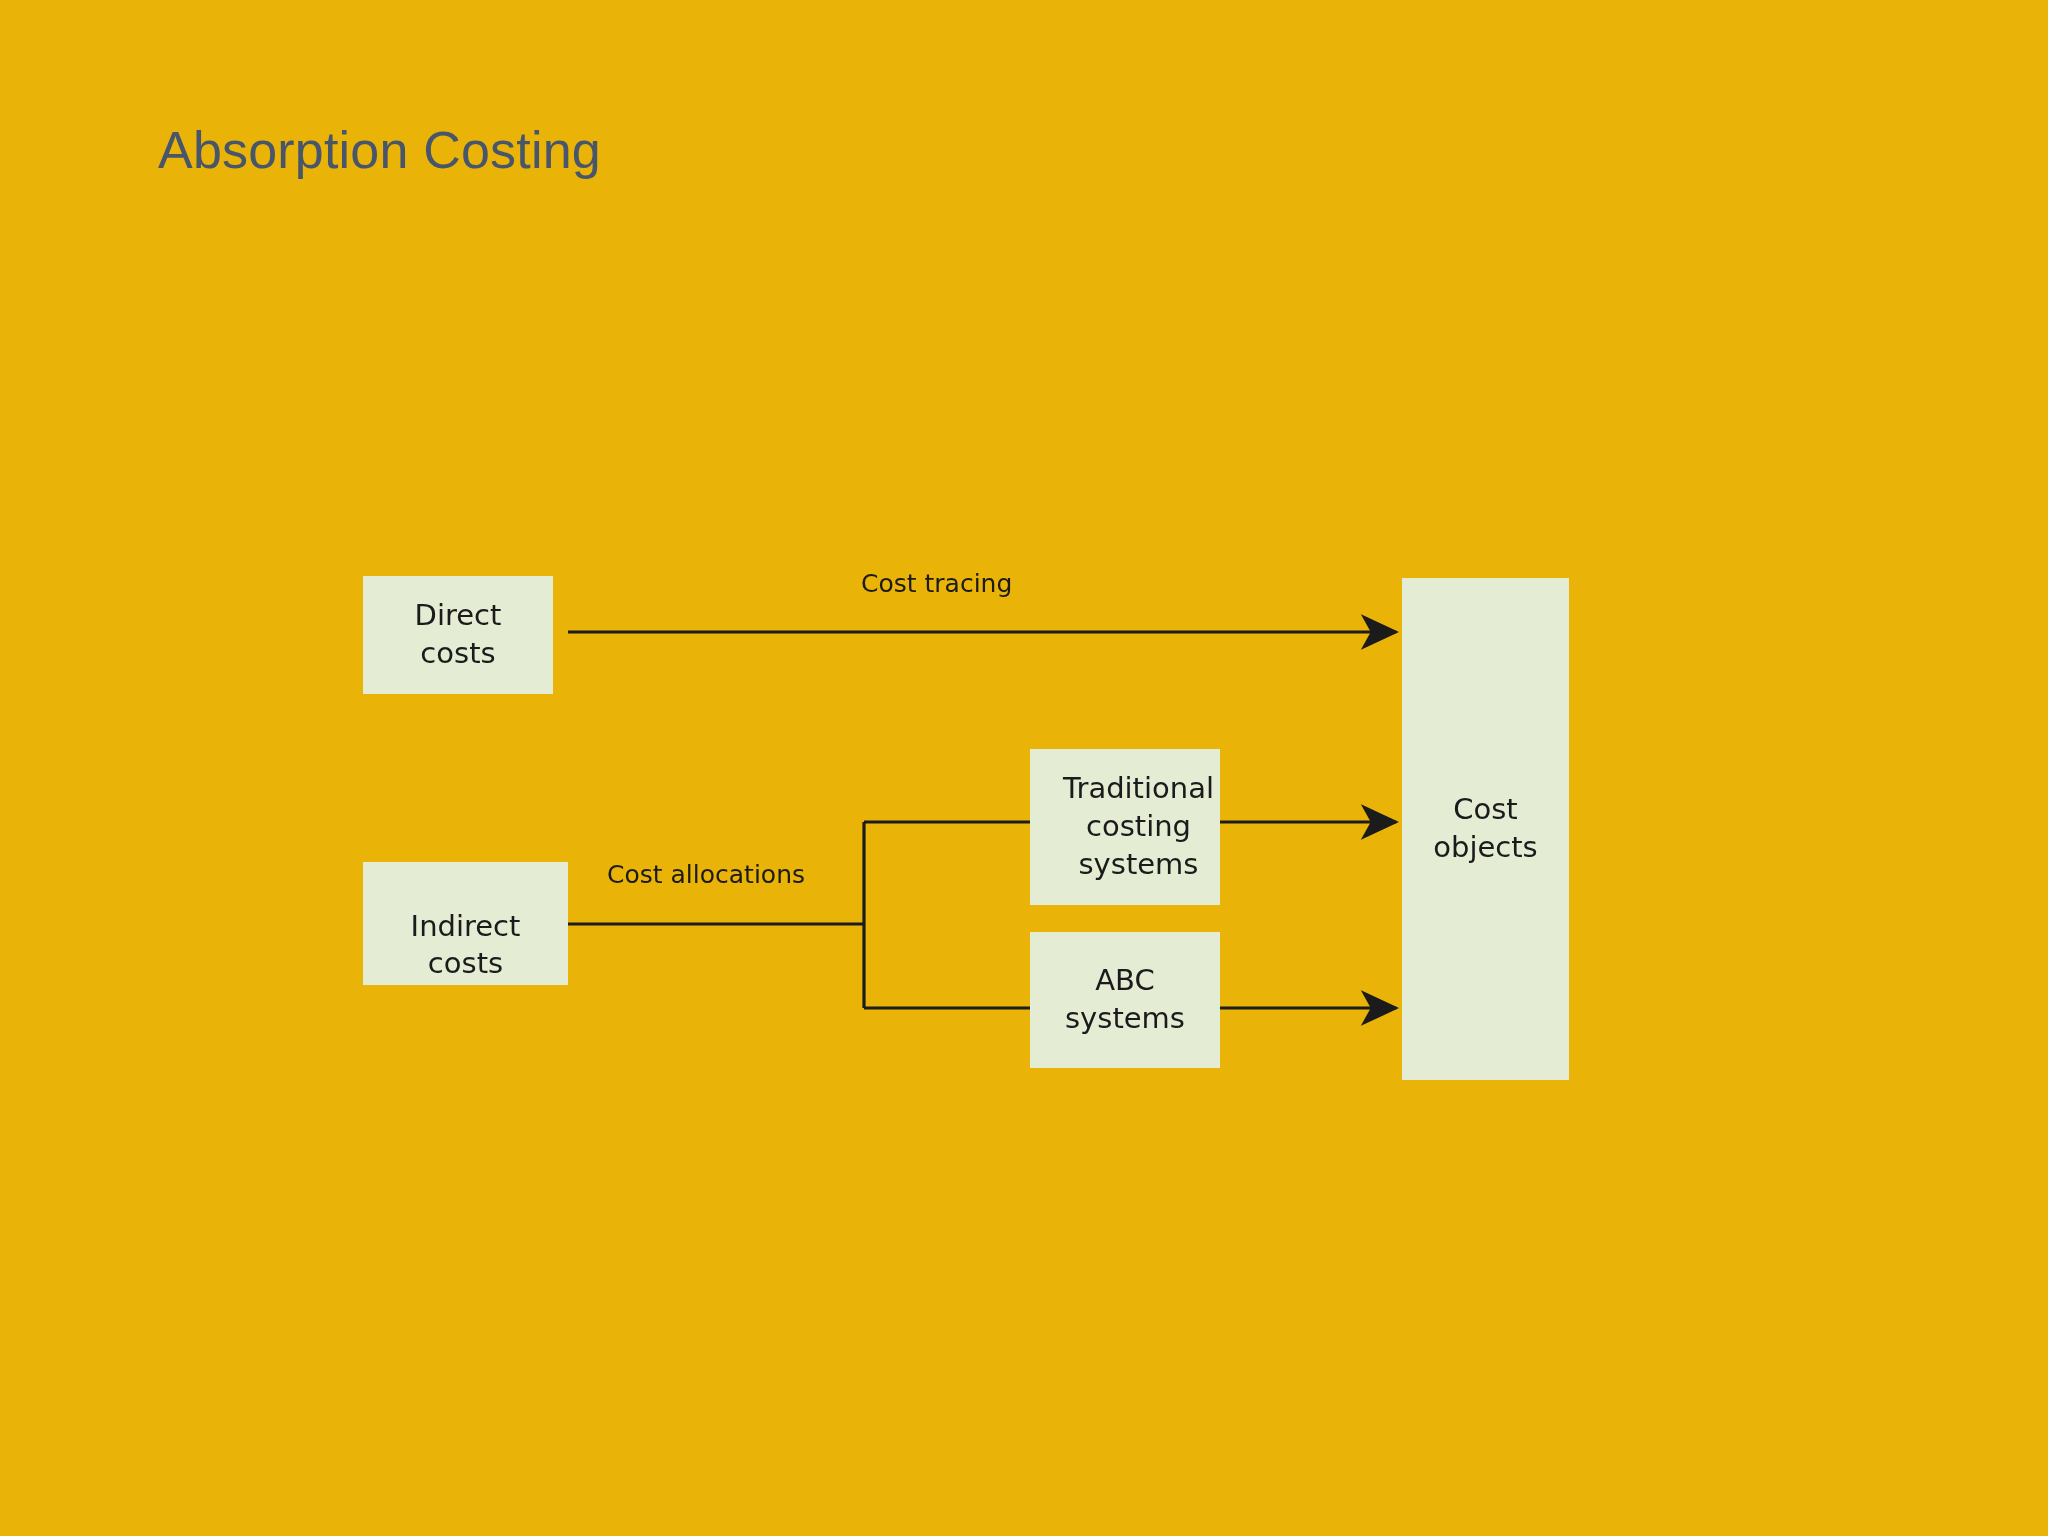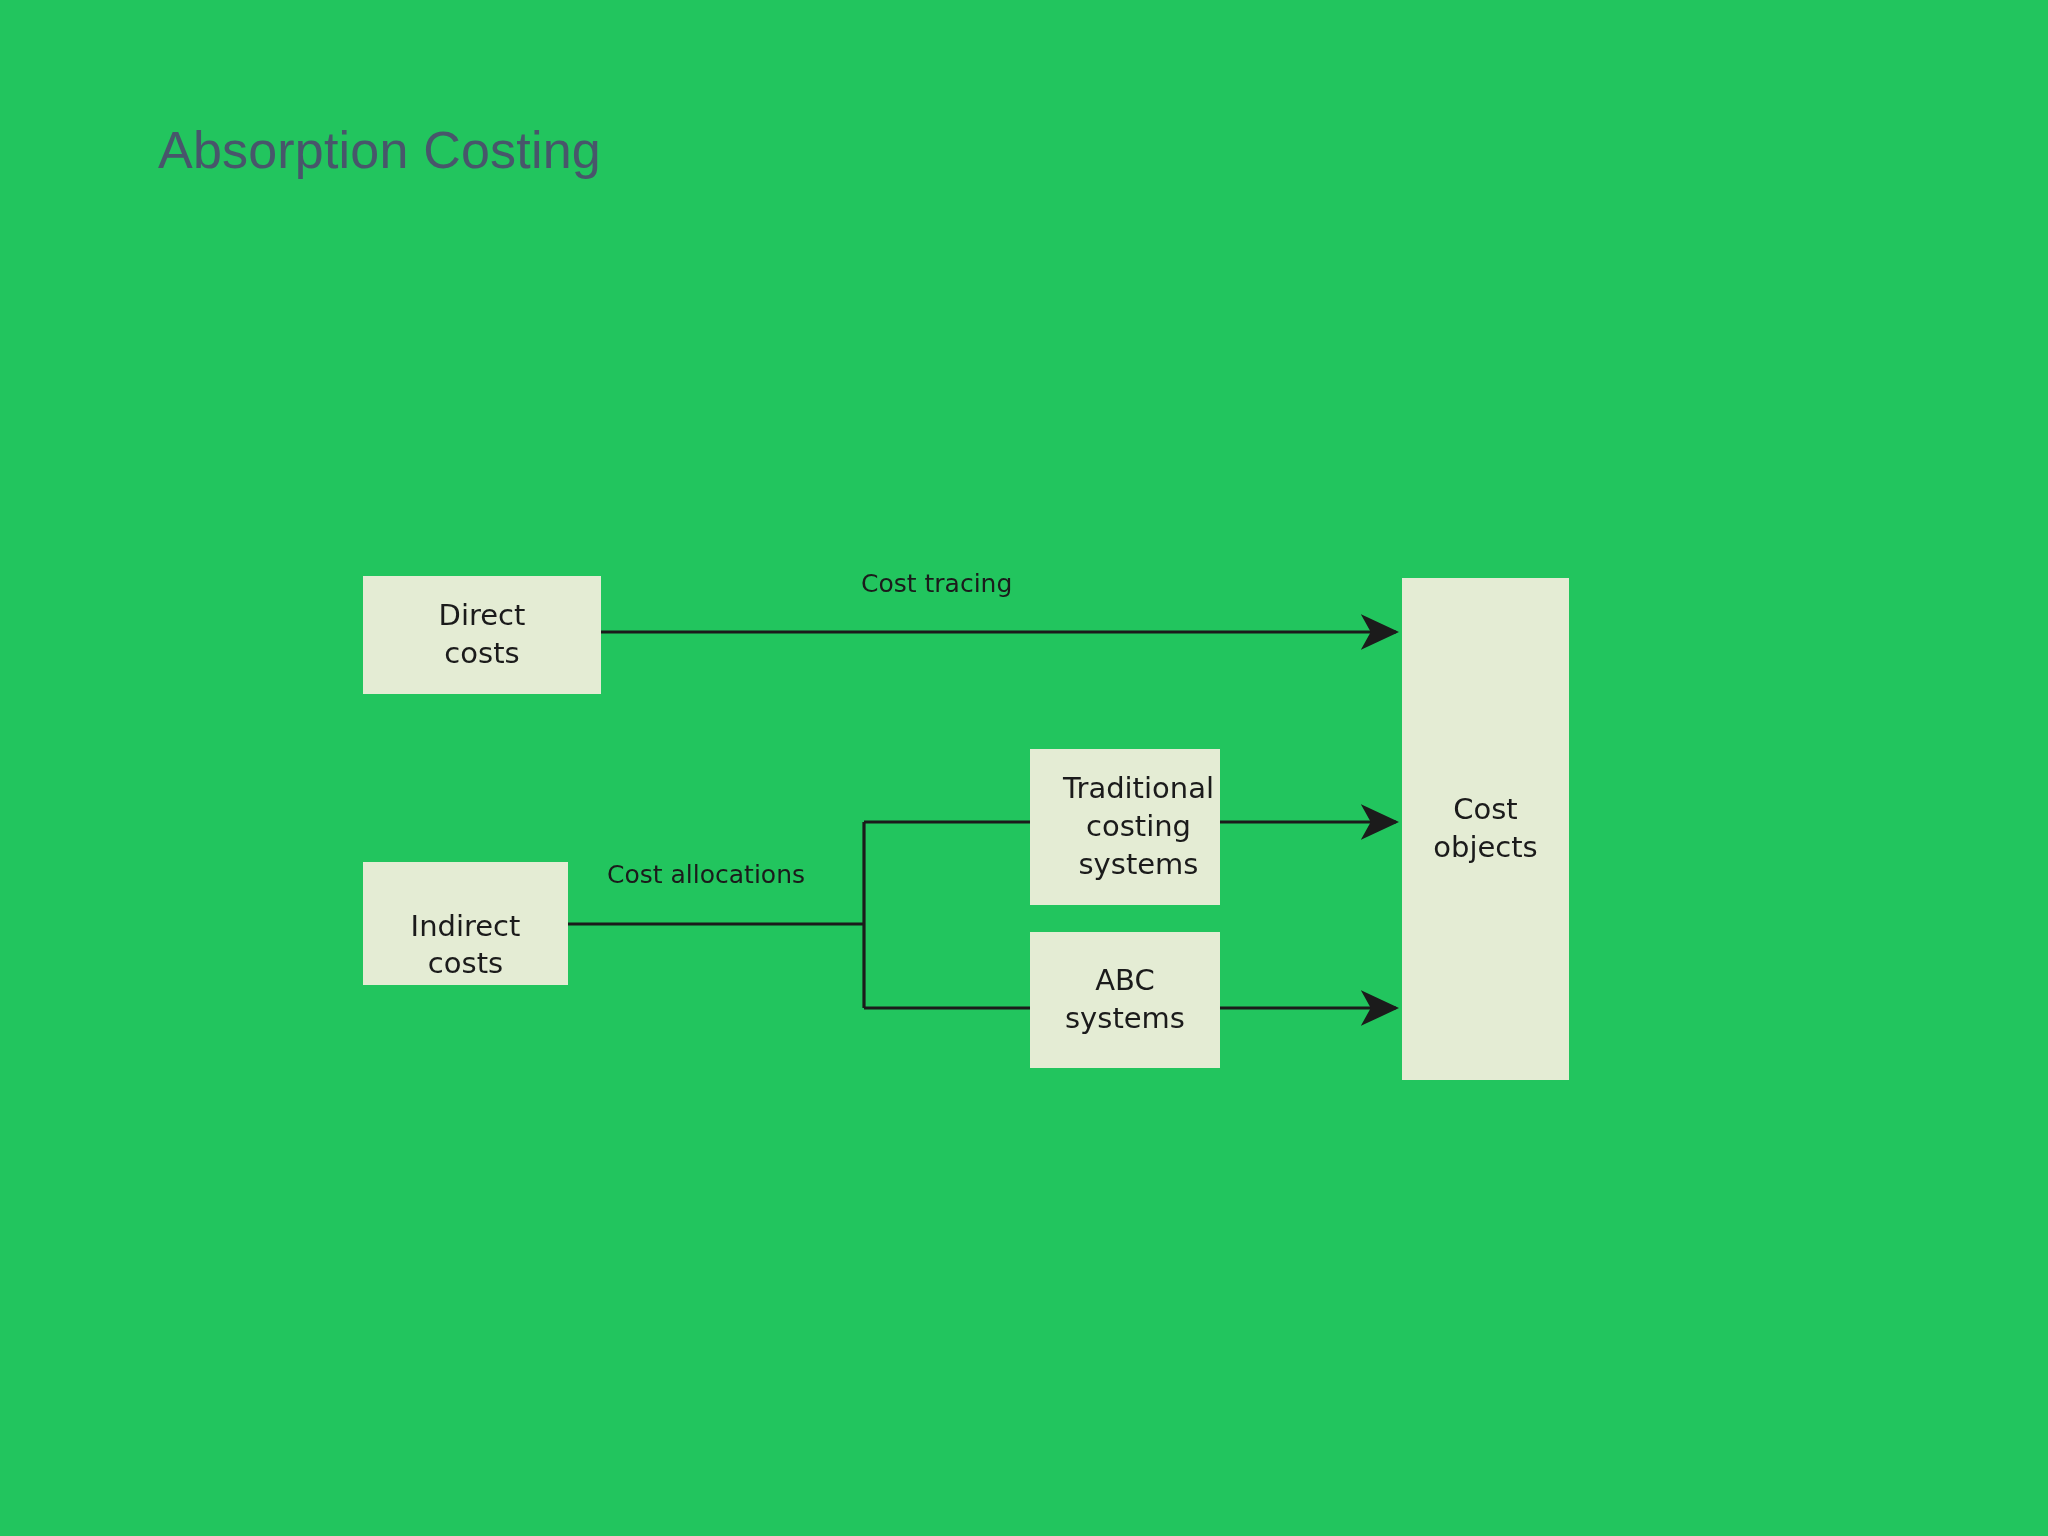--- a/index.html
+++ b/index.html
@@ -13,21 +13,21 @@
     font-family: "Liberation Sans", "DejaVu Sans", sans-serif;
     overflow: hidden;
     position: relative;
   }
 
   #slide {
     position: absolute;
     left: 0; top: 0;
     width: 2048px;
     height: 1536px;
-    background: #22c55e;
+    background: #eab308;
   }
 
   #slide-title {
     position: absolute;
     left: 158px;
     top: 122px;
     font-size: 52px;
     line-height: 1.1;
     color: #48566b;
     font-weight: 400;
@@ -55,21 +55,21 @@
     line-height: 1.30;
     font-family: "DejaVu Sans", "Liberation Sans", sans-serif;
     font-weight: 400;
     box-sizing: border-box;
     padding: 2px 6px;
   }
 
   #node-direct-costs {
     left: 363px;
     top: 576px;
-    width: 238px;
+    width: 190px;
     height: 118px;
   }
   #node-indirect-costs {
     left: 363px;
     top: 862px;
     width: 205px;
     height: 123px;
     align-items: flex-end;
   }
   #node-traditional {

